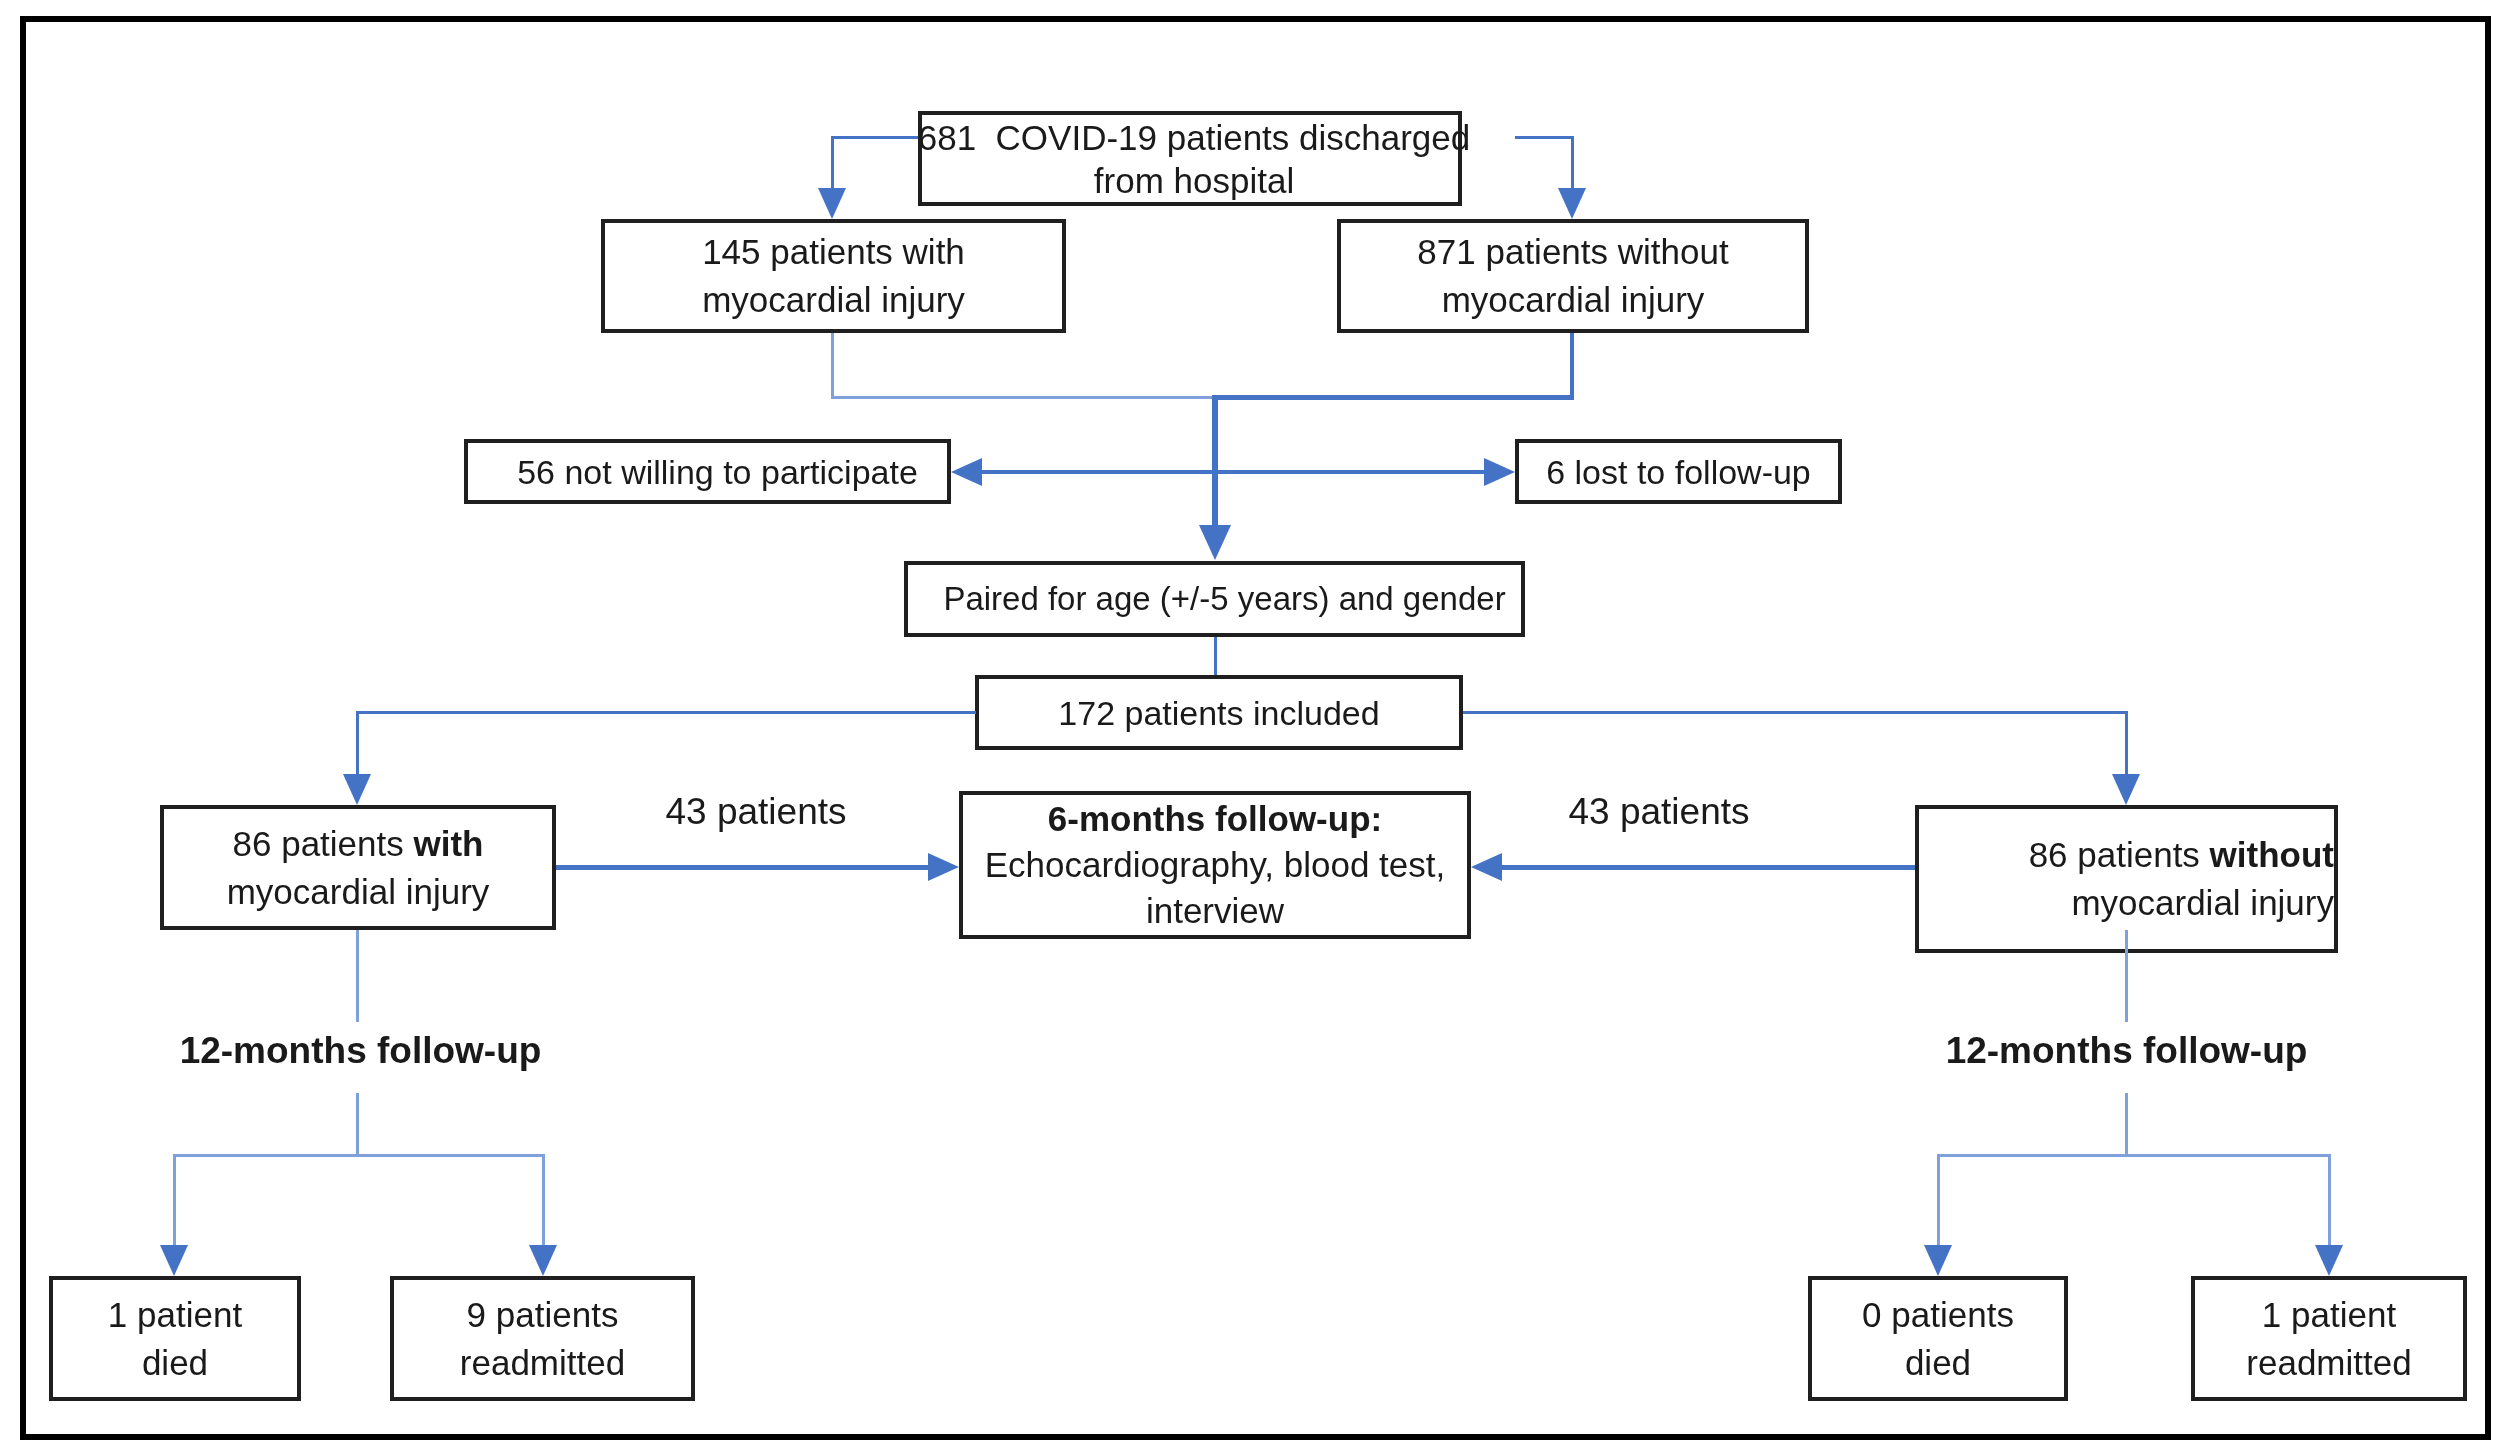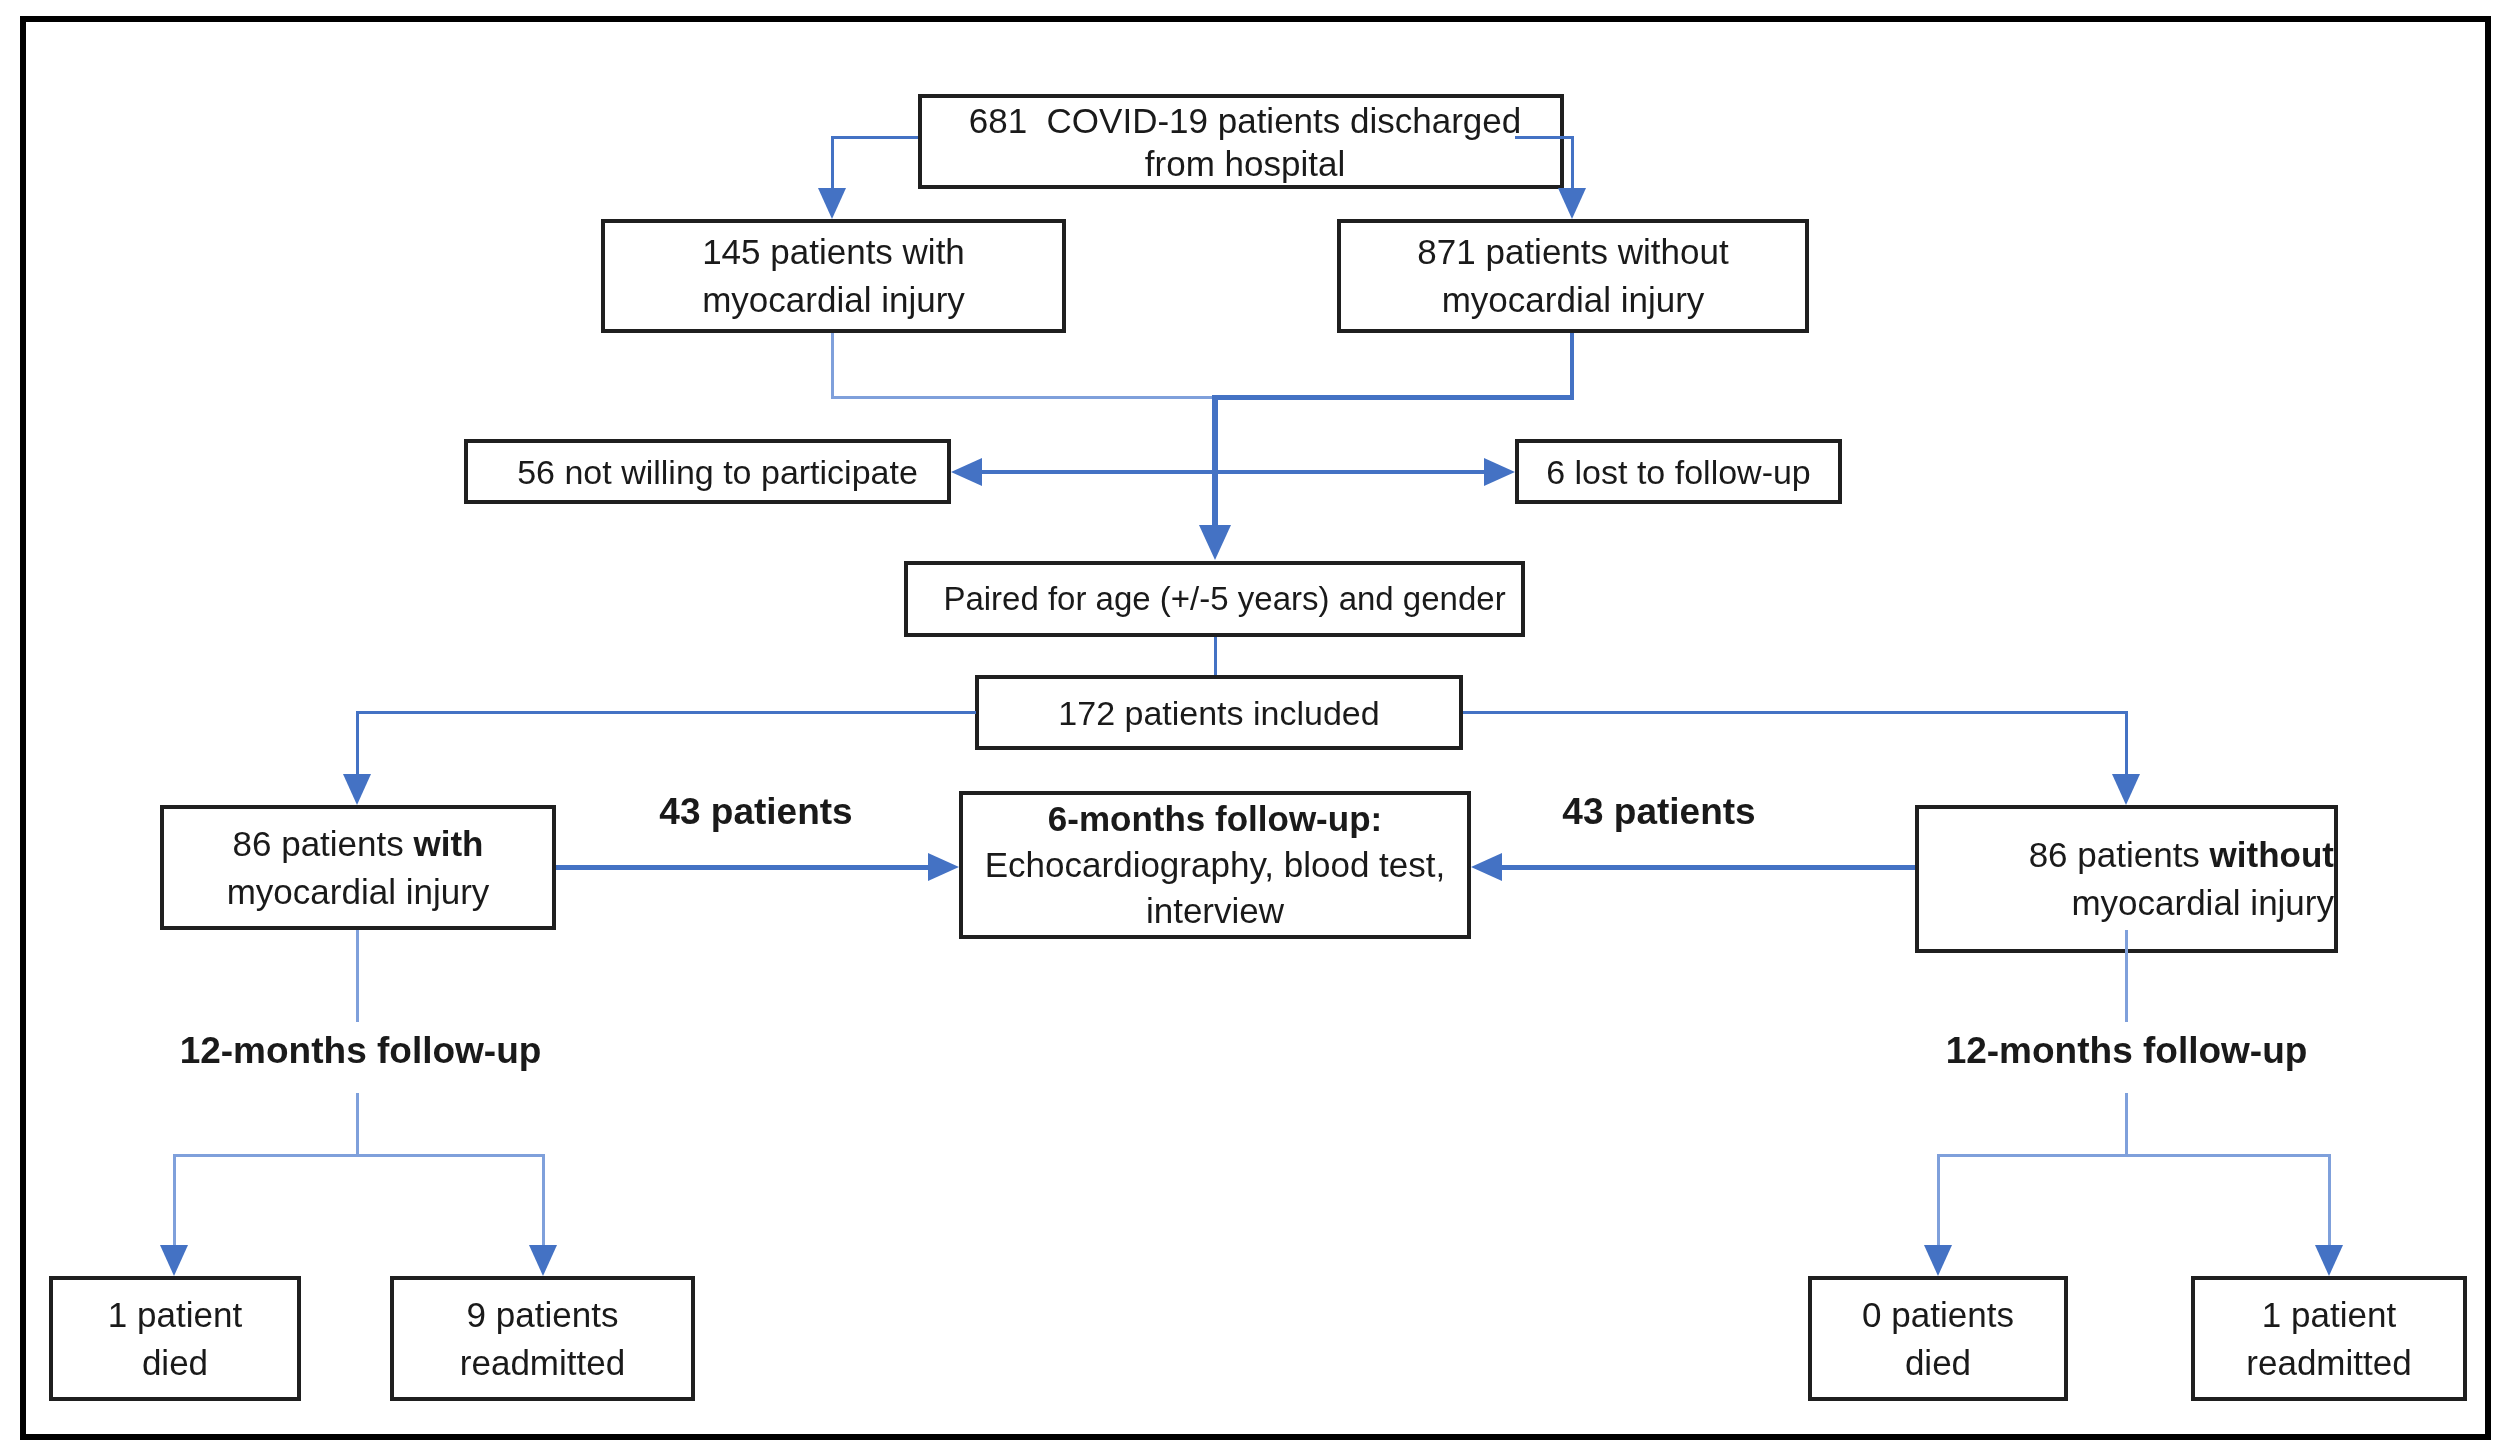--- a/index.html
+++ b/index.html
@@ -14,37 +14,37 @@
   #frame{
     position:absolute;left:20.4px;top:16.3px;width:2471px;height:1424px;
     border:6.8px solid #000000;box-sizing:border-box;background:#ffffff;
   }
   .box{
     position:absolute;box-sizing:border-box;
     border:4.1px solid #1f1f1f;background:#ffffff;
     display:flex;flex-direction:column;justify-content:center;align-items:center;
     text-align:center;font-size:35px;line-height:48px;white-space:nowrap;
   }
-  .lbl{position:absolute;text-align:center;font-size:37px;white-space:nowrap;font-weight:bold;}
+  .lbl{position:absolute;text-align:center;font-size:37px;white-space:nowrap;}
   .bold{font-weight:bold;}
   .hl,.vl{position:absolute;background:#4472C4;}
   .light{background:#7FA0DB;}
   .ad{position:absolute;width:0;height:0;border-left:14.3px solid transparent;border-right:14.3px solid transparent;border-top:31px solid #4472C4;}
   .ad.big{border-left-width:16.3px;border-right-width:16.3px;border-top-width:35px;}
   .ar{position:absolute;width:0;height:0;border-top:14.3px solid transparent;border-bottom:14.3px solid transparent;border-left:31px solid #4472C4;}
   .al{position:absolute;width:0;height:0;border-top:14.3px solid transparent;border-bottom:14.3px solid transparent;border-right:31px solid #4472C4;}
   .pre{white-space:pre;}
 </style>
 </head>
 <body>
 
 <div id="canvas">
   <div id="frame"></div>
 
-  <div class="box" style="left:918px;top:94px;width:646px;height:95px;line-height:43px;padding-left:8px;">
+  <div class="box" style="left:918px;top:111px;width:544px;height:95px;line-height:43px;padding-left:8px;">
     <div class="pre">681  COVID-19 patients discharged</div>
     <div>from hospital</div>
   </div>
 
   <div class="box" style="left:601px;top:219px;width:465px;height:114px;">
     <div>145 patients with</div>
     <div>myocardial injury</div>
   </div>
 
   <div class="box" style="left:1337px;top:219px;width:472px;height:114px;">

